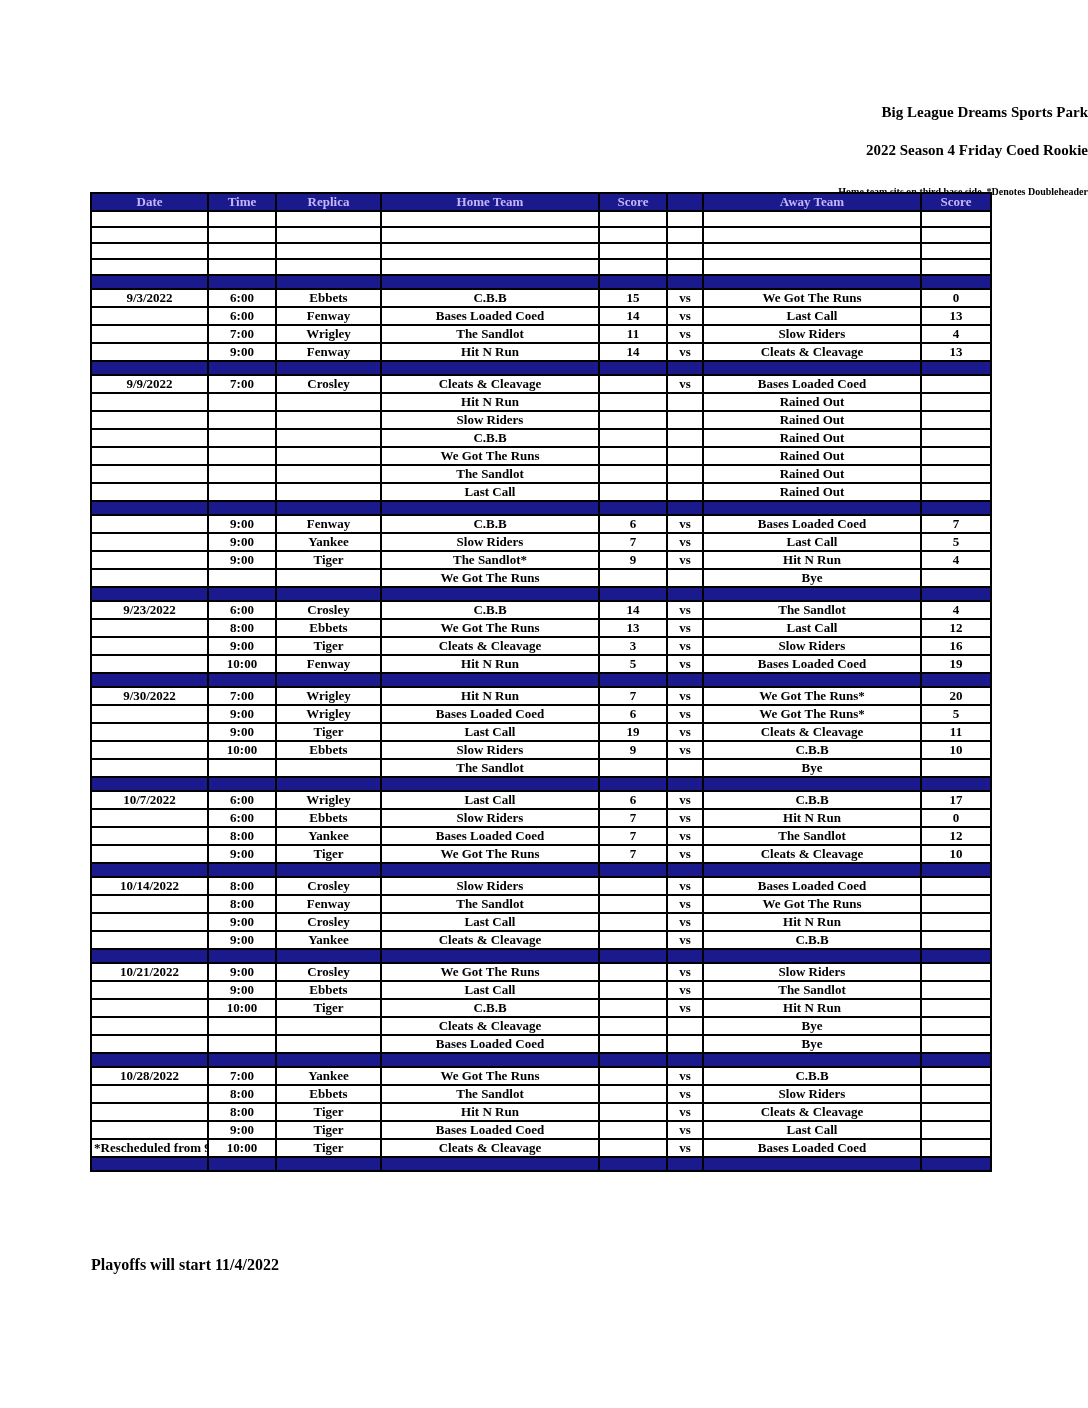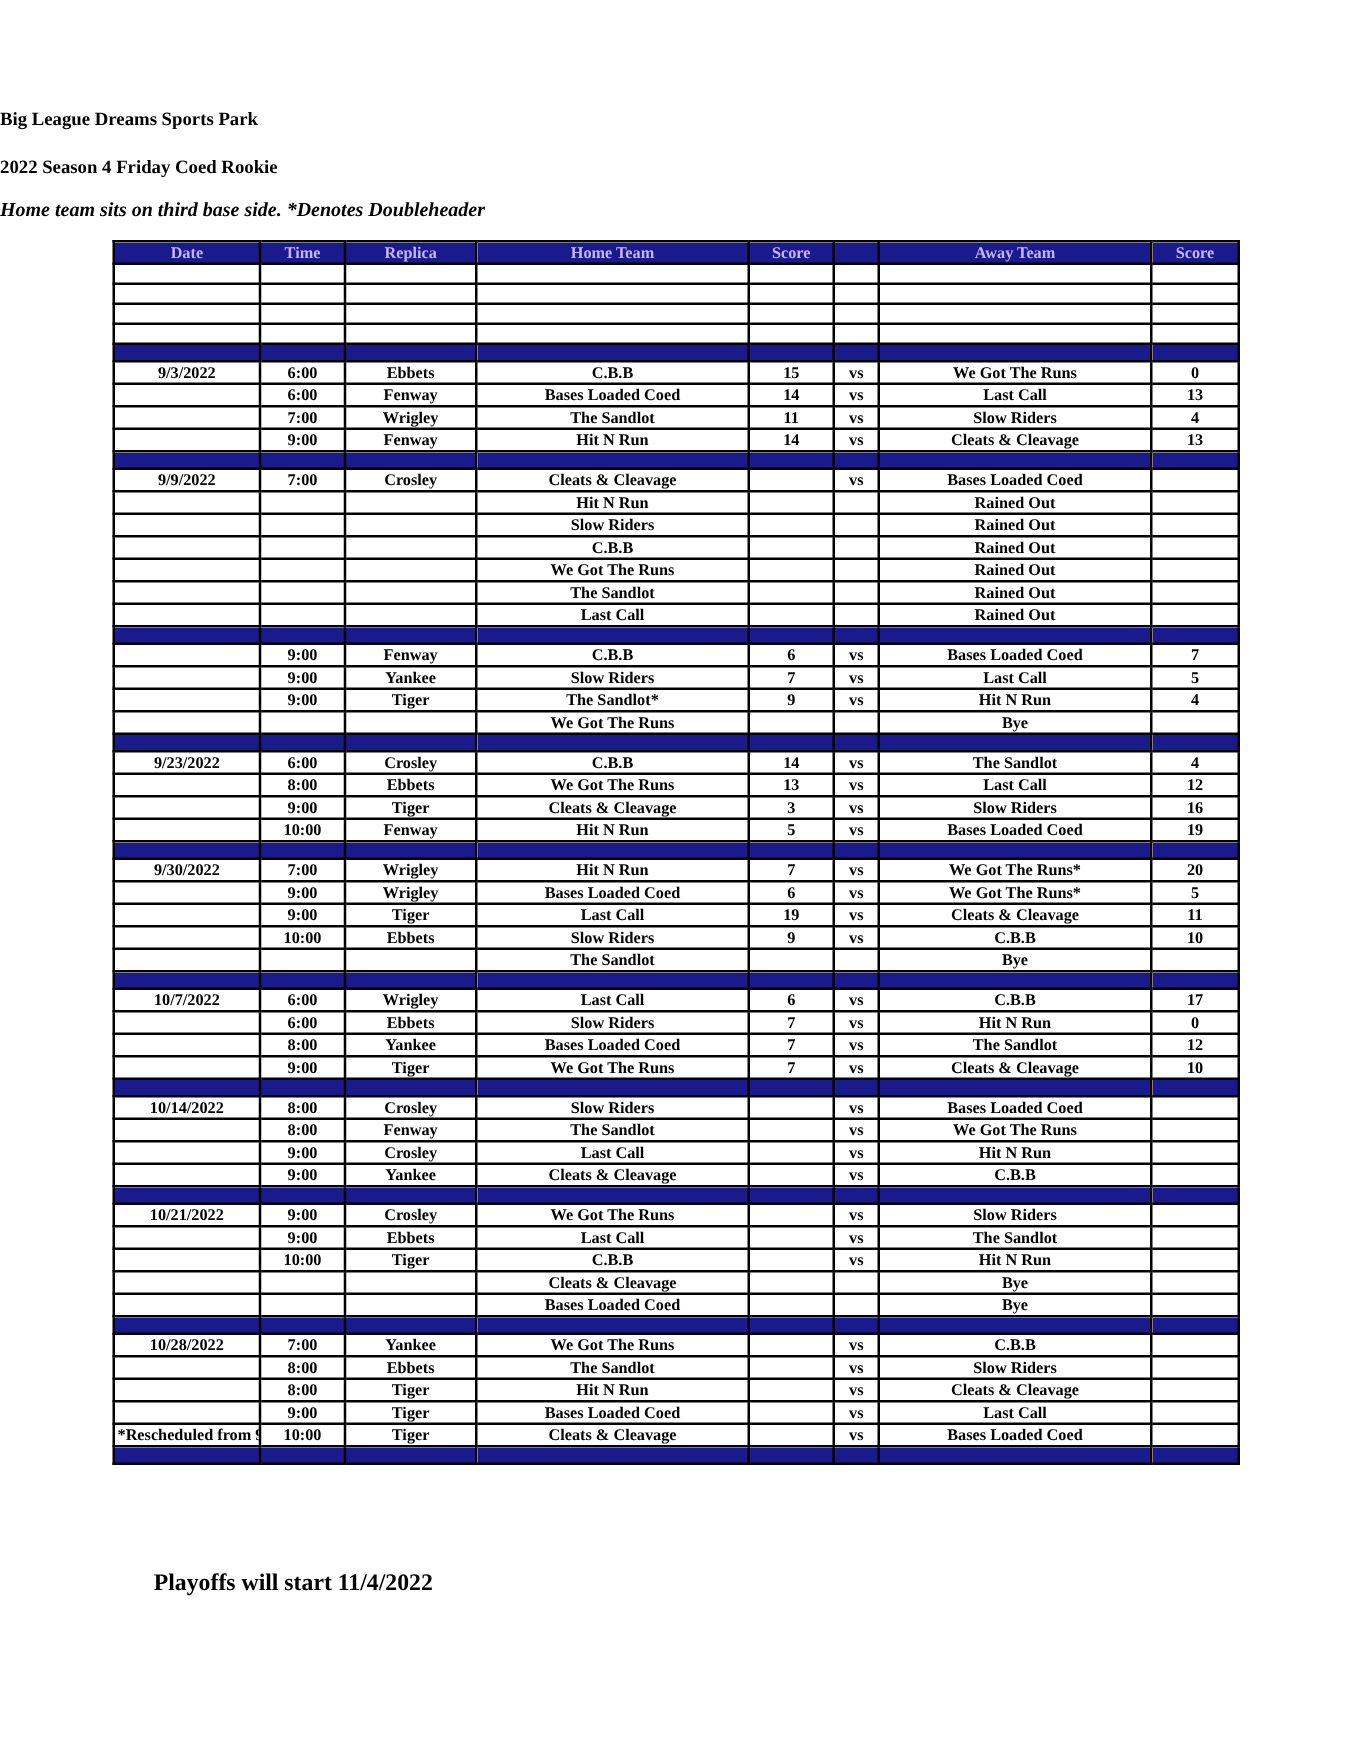--- a/index.html
+++ b/index.html
@@ -15,28 +15,28 @@
   body {
     width: 1088px; height: 1408px;
     background: var(--paper);
     font-family: "Liberation Serif", serif;
     color: var(--ink);
     position: relative;
     overflow: hidden;
   }
   .titles {
     position: absolute;
-    top: 88px; left: 0;
+    top: 104px; left: 0;
     width: 1088px;
-    text-align: left;
+    text-align: right;
     font-weight: bold;
   }
   .title-main { font-size: 15px; }
   .title-sub  { font-size: 15px; margin-top: 21px; }
-  .title-note { font-size: 16px; margin-top: 17px; font-style: italic; }
+  .title-note { font-size: 10px; margin-top: 27px; }
   table.schedule {
     position: absolute;
     top: 192px; left: 90px;
     border-collapse: collapse;
     table-layout: fixed;
     width: 900px;
   }
   table.schedule th, table.schedule td {
     border: 2px solid #000;
     height: 16px;
@@ -60,22 +60,21 @@
   }
   td.vs { font-size: 11px; }
   td.bg-yellow { background: var(--yellow); }
   td.bg-orange { background: var(--orange); }
   td.bg-gray   { background: var(--gray); }
   td.resched   { background: var(--orange); font-size: 9px; }
   .footer-note {
     position: absolute;
     left: 91px; top: 1256px;
     font-weight: bold;
-    font-size: 19px;
-    margin-left: 32px;
+    font-size: 16px;
   }
 </style>
 </head>
 <body>
 
 <div class="titles">
   <div class="title-main">Big League Dreams Sports Park</div>
   <div class="title-sub">2022 Season 4 Friday Coed Rookie</div>
   <div class="title-note">Home team sits on third base side.  *Denotes Doubleheader</div>
 </div>

